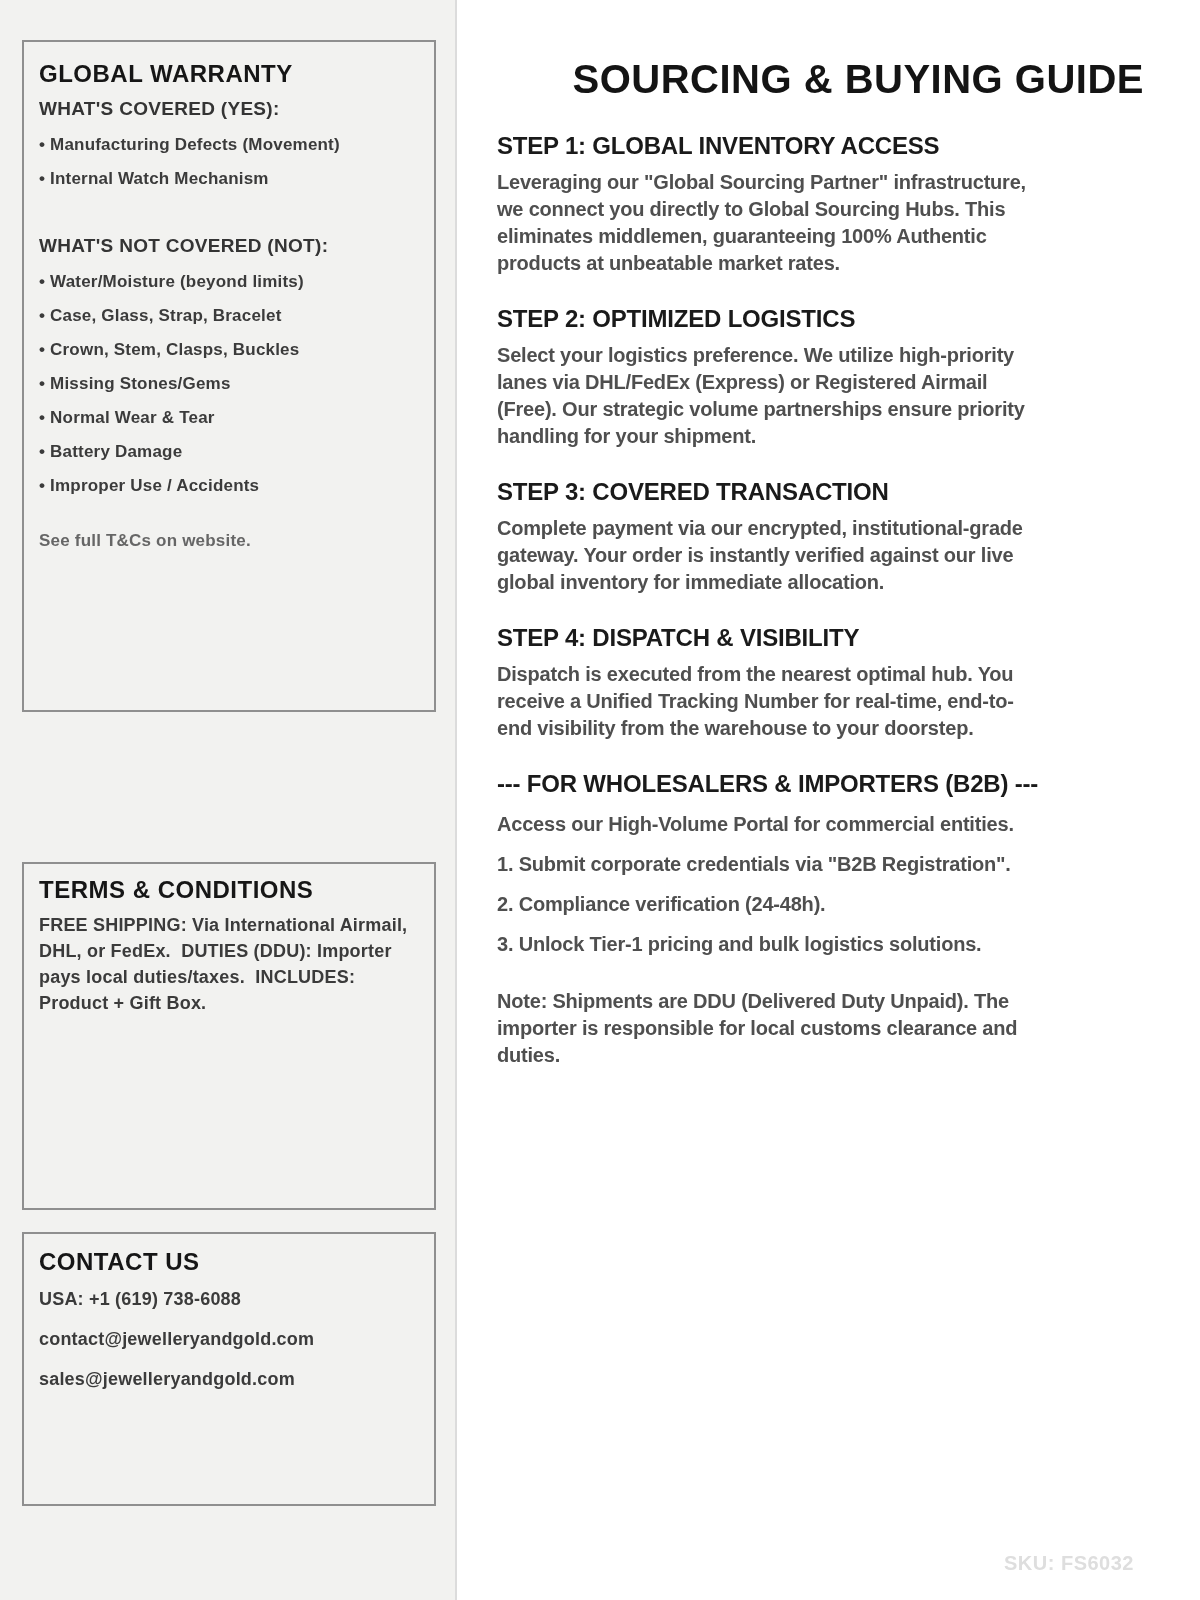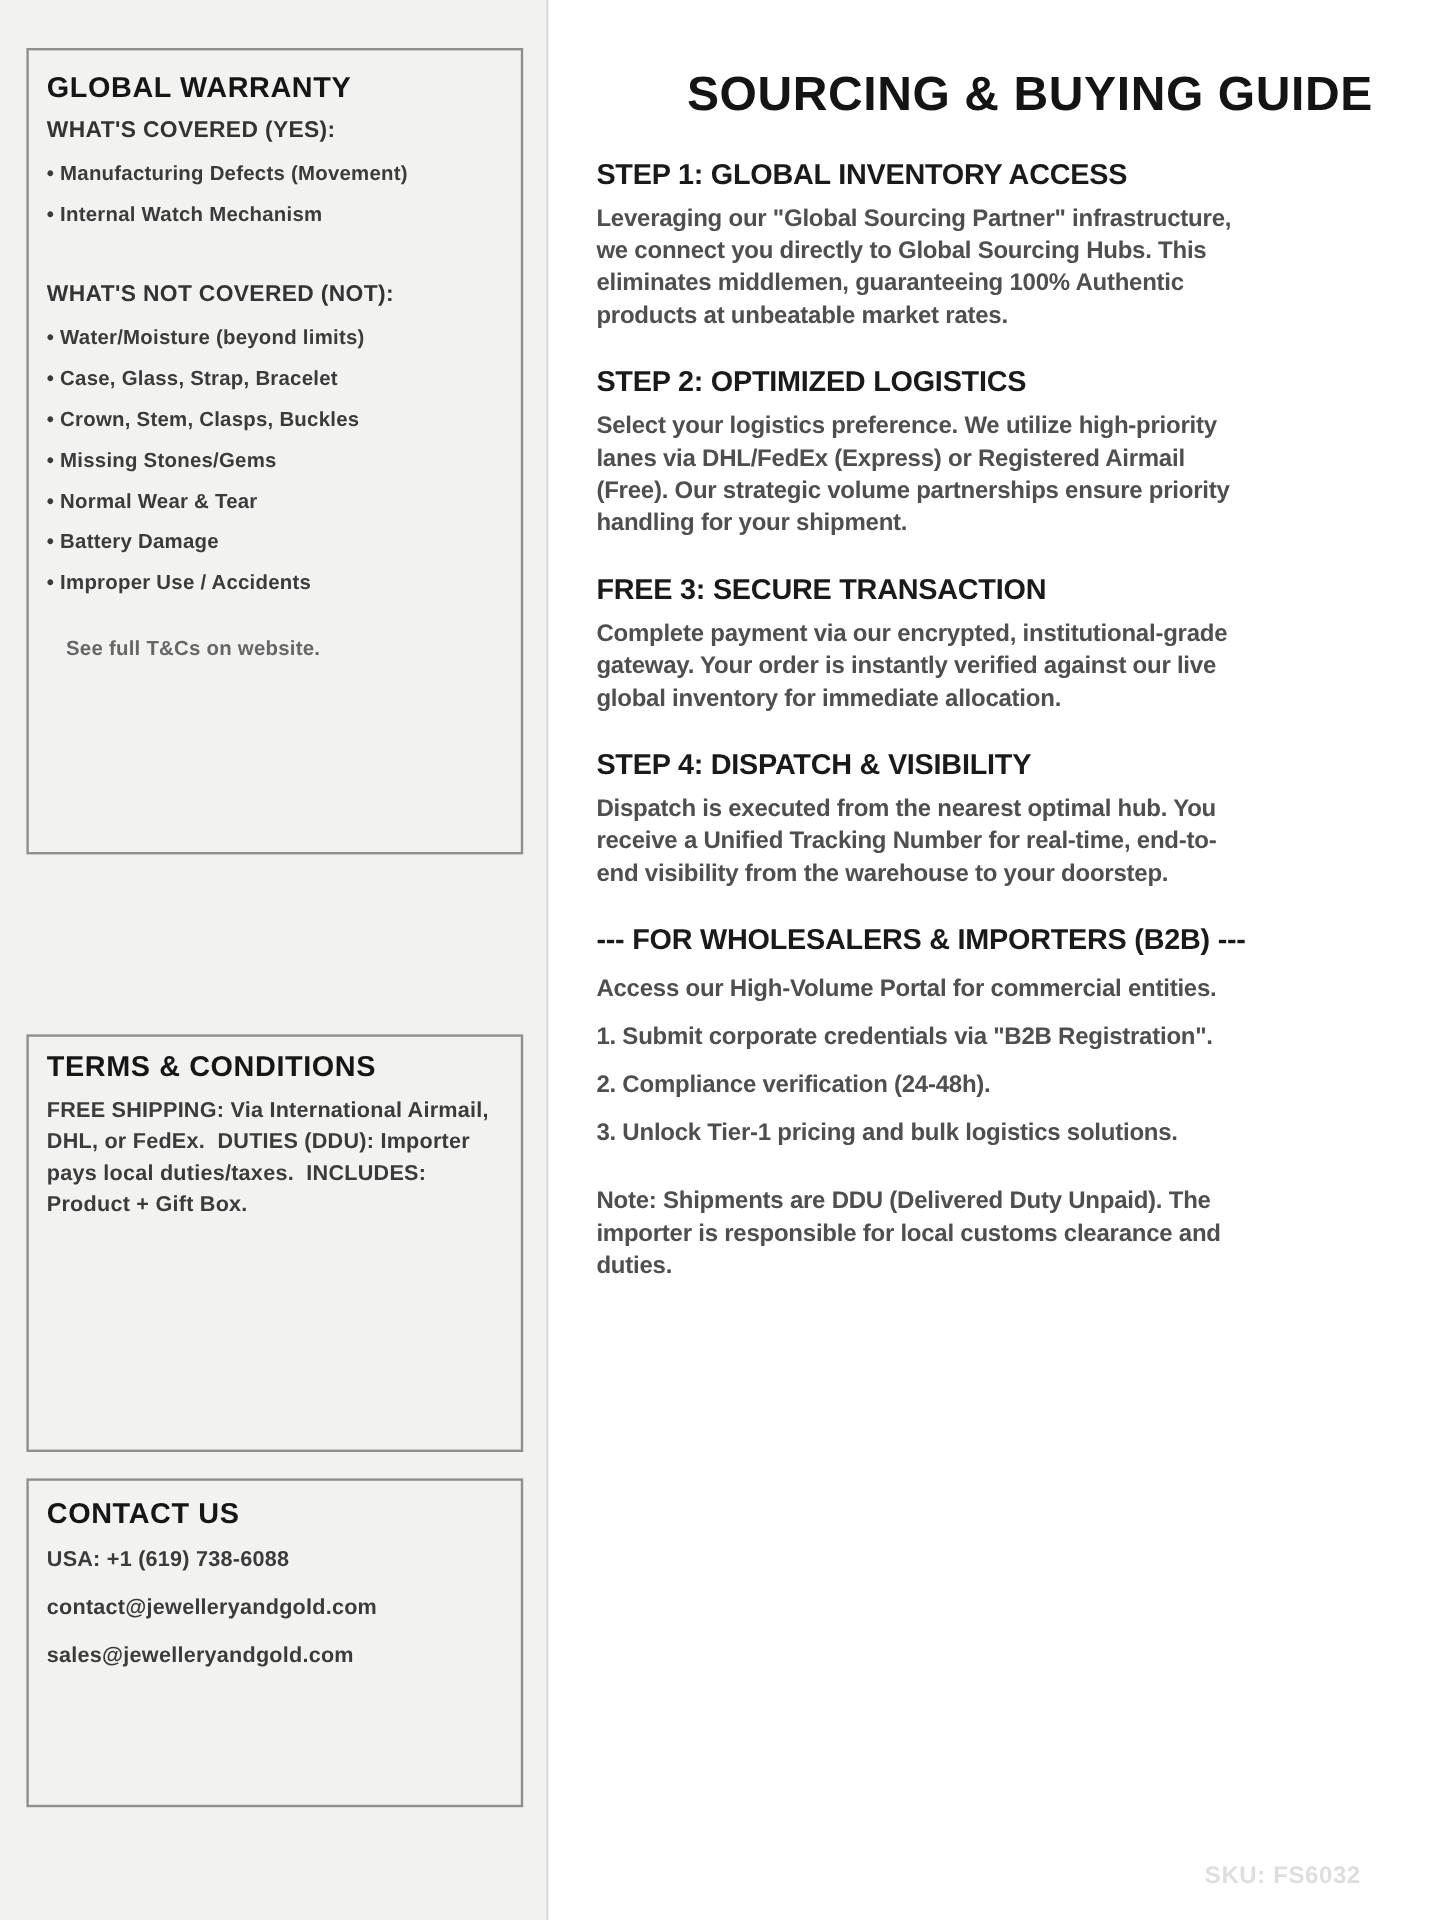--- a/index.html
+++ b/index.html
@@ -52,21 +52,21 @@
   ul.bullet-list { list-style: none; margin: 0; padding: 0; }
   ul.bullet-list li {
     font-size: 17px; font-weight: bold;
     color: #3b3b3b;
     line-height: 34px;
     letter-spacing: 0.2px;
   }
   ul.bullet-list li::before { content: "\2022\00a0"; color: #3b3b3b; }
 
   .footnote {
-    margin: 28px 0 0 16px;
+    margin: 28px 0 0 0;
     font-size: 17px; font-weight: bold;
     color: #666666;
     letter-spacing: 0.2px;
   }
 
   .terms-body {
     margin: 0;
     font-size: 18px; font-weight: bold;
     color: #3b3b3b;
     line-height: 26px;
@@ -171,21 +171,21 @@
     <h3 class="step-heading first">STEP 1: GLOBAL INVENTORY ACCESS</h3>
     <p class="step-body">Leveraging our "Global Sourcing Partner" infrastructure, we connect you directly to Global Sourcing Hubs. This eliminates middlemen, guaranteeing 100% Authentic products at unbeatable market rates.</p>
   </section>
 
   <section>
     <h3 class="step-heading">STEP 2: OPTIMIZED LOGISTICS</h3>
     <p class="step-body">Select your logistics preference. We utilize high-priority lanes via DHL/FedEx (Express) or Registered Airmail (Free). Our strategic volume partnerships ensure priority handling for your shipment.</p>
   </section>
 
   <section>
-    <h3 class="step-heading">FREE 3: SECURE TRANSACTION</h3>
+    <h3 class="step-heading">STEP 3: COVERED TRANSACTION</h3>
     <p class="step-body">Complete payment via our encrypted, institutional-grade gateway. Your order is instantly verified against our live global inventory for immediate allocation.</p>
   </section>
 
   <section>
     <h3 class="step-heading">STEP 4: DISPATCH &amp; VISIBILITY</h3>
     <p class="step-body">Dispatch is executed from the nearest optimal hub. You receive a Unified Tracking Number for real-time, end-to-end visibility from the warehouse to your doorstep.</p>
   </section>
 
   <section>
     <h3 class="step-heading">--- FOR WHOLESALERS &amp; IMPORTERS (B2B) ---</h3>

